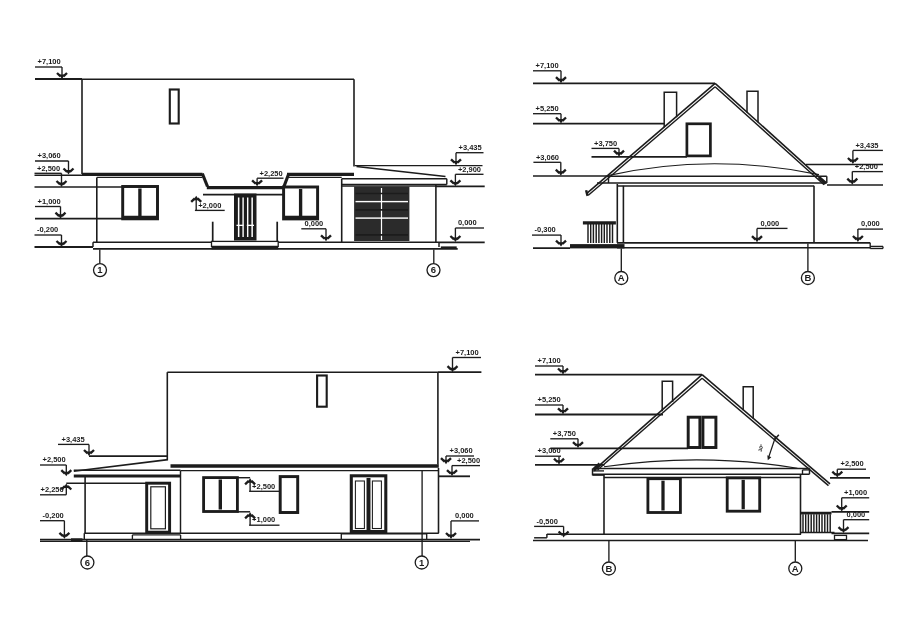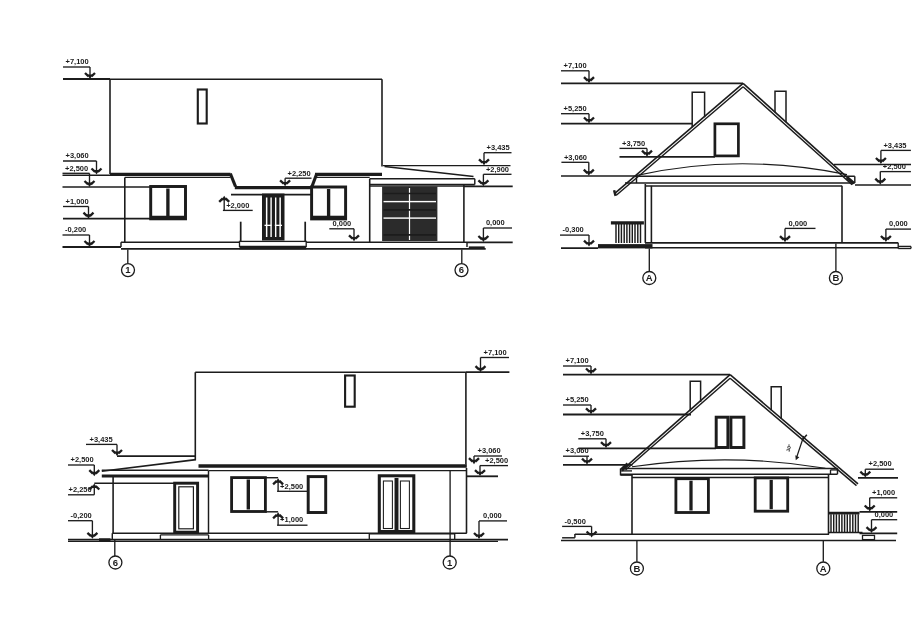--- a/index.html
+++ b/index.html
@@ -1,16 +1,16 @@
 <!DOCTYPE html>
 <html><head>
 <meta charset="utf-8">
 <style>
 html,body{margin:0;padding:0;background:#ffffff;}
-.wrap{filter:grayscale(1);padding-left:28px;}
+.wrap{filter:grayscale(1);}
 svg{display:block;font-family:"Liberation Sans",sans-serif;}
 </style>
 </head>
 <body>
 <div class="wrap">
 <svg width="918" height="642" viewBox="0 0 918 642">
 <rect x="0" y="0" width="918" height="642" fill="#ffffff"></rect>
 
 <g>
 <text x="37.5" y="64.2" font-size="7.5" font-weight="bold" fill="#1c1c1c">+7,100</text>

